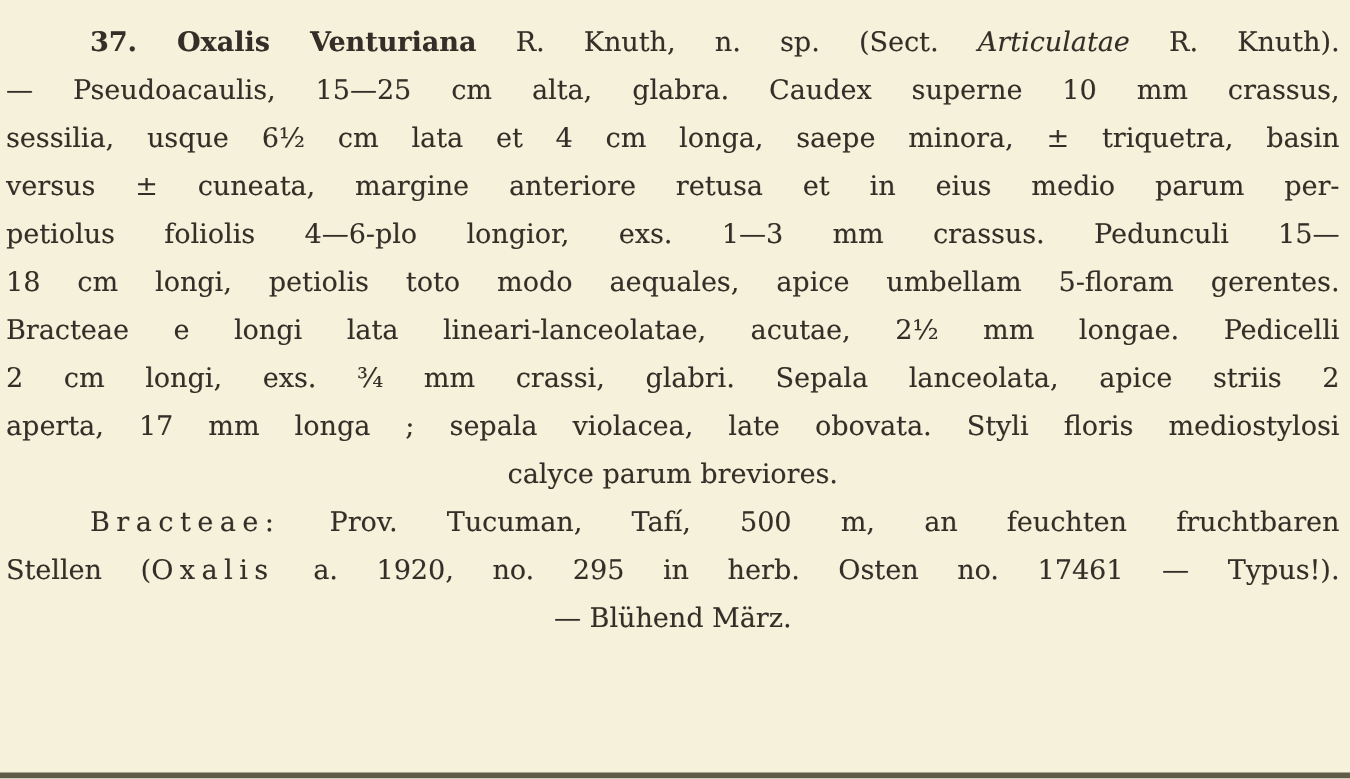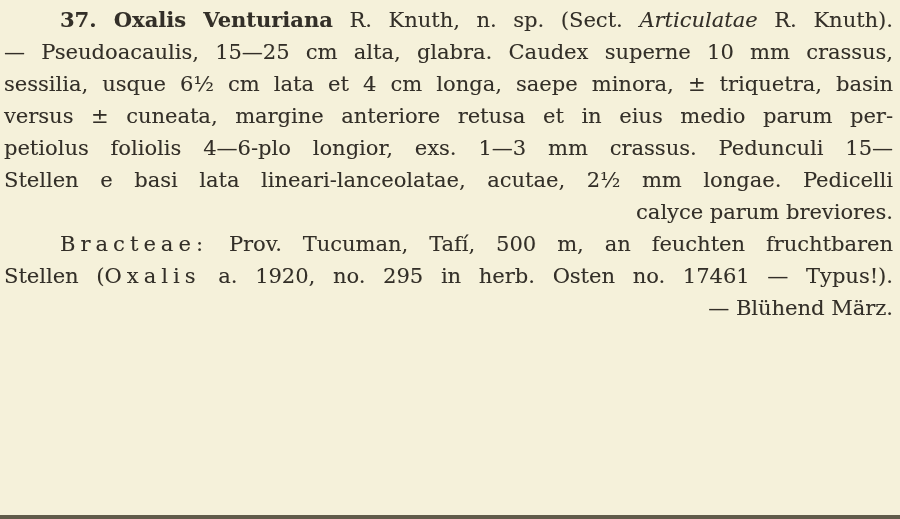--- a/index.html
+++ b/index.html
@@ -13,31 +13,31 @@
     position: relative;
     font-family: "DejaVu Serif", "Liberation Serif", serif;
   }
   .page {
     position: absolute;
     inset: 0;
     box-sizing: border-box;
     padding: 6px 7px 0 4px;
   }
   .line {
-    font-size: 21px;
-    line-height: 28px;
+    font-size: 18px;
+    line-height: 46px;
     height: 32px;
     text-shadow: 0.3px 0.3px 0 rgba(45,42,32,0.28);
   }
   .just {
     text-align: justify;
     text-align-last: justify;
   }
   .left {
-    text-align: right;
+    text-align: center;
   }
   .indent {
     padding-left: 56px;
   }
   .bold   { font-weight: bold; }
   .italic { font-style: italic; }
   .sperr  { letter-spacing: 0.24em; }
   .scan-edge {
     position: absolute;
     left: 0;
@@ -52,21 +52,24 @@
 <body style="background: rgb(245, 241, 218); color: rgb(51, 47, 40);">
 
 <div class="page">
 
   <div class="line just indent"><span class="bold">37. </span><span class="bold">Oxalis Venturiana</span><span> R. Knuth, n. sp. (Sect. </span><span class="italic">Articulatae</span><span> R. Knuth).</span></div>
 
   <div class="line just">— Pseudoacaulis, 15—25 cm alta, glabra. Caudex superne 10 mm crassus,</div>
   <div class="line just">sessilia, usque 6½ cm lata et 4 cm longa, saepe minora, ± triquetra, basin</div>
   <div class="line just">versus ± cuneata, margine anteriore retusa et in eius medio parum per-</div>
   <div class="line just">petiolus foliolis 4—6-plo longior, exs. 1—3 mm crassus. Pedunculi 15—</div>
-  <div class="line just">Stellen e basi lata lineari-lanceolatae, acutae, 2½ mm longae. Pedicelli</div>
+  <div class="line just">18 cm longi, petiolis toto modo aequales, apice umbellam 5-floram gerentes.</div>
+  <div class="line just">Bracteae e longi lata lineari-lanceolatae, acutae, 2½ mm longae. Pedicelli</div>
+  <div class="line just">2 cm longi, exs. ¾ mm crassi, glabri. Sepala lanceolata, apice striis 2</div>
+  <div class="line just">aperta, 17 mm longa ; sepala violacea, late obovata. Styli floris mediostylosi</div>
   <div class="line left">calyce parum breviores.</div>
 
   <div class="line just indent"><span class="sperr">Bracteae:</span><span> Prov. Tucuman, Tafí, 500 m, an feuchten fruchtbaren</span></div>
 
   <div class="line just"><span>Stellen (</span><span class="sperr">Oxalis</span><span> a. 1920, no. 295 in herb. Osten no. 17461 — Typus!).</span></div>
 
   <div class="line left">— Blühend März.</div>
 
   <div class="scan-edge" style="background: rgb(69, 65, 47);"></div>
 </div>

